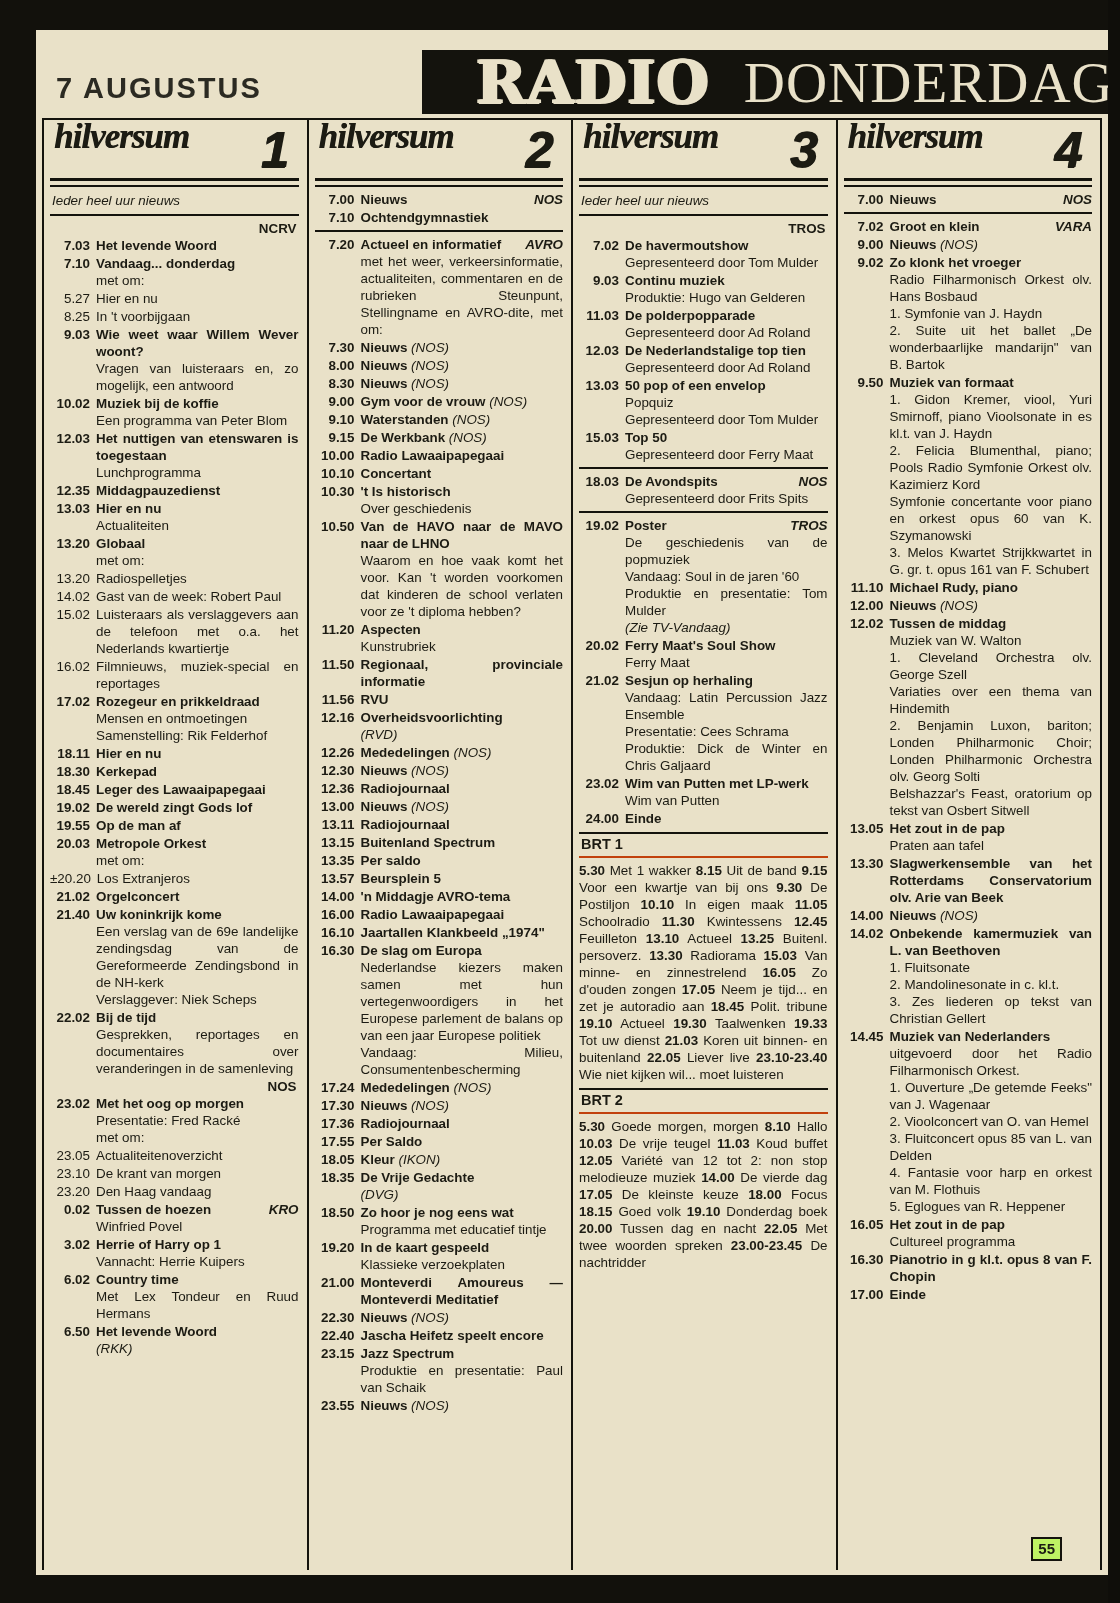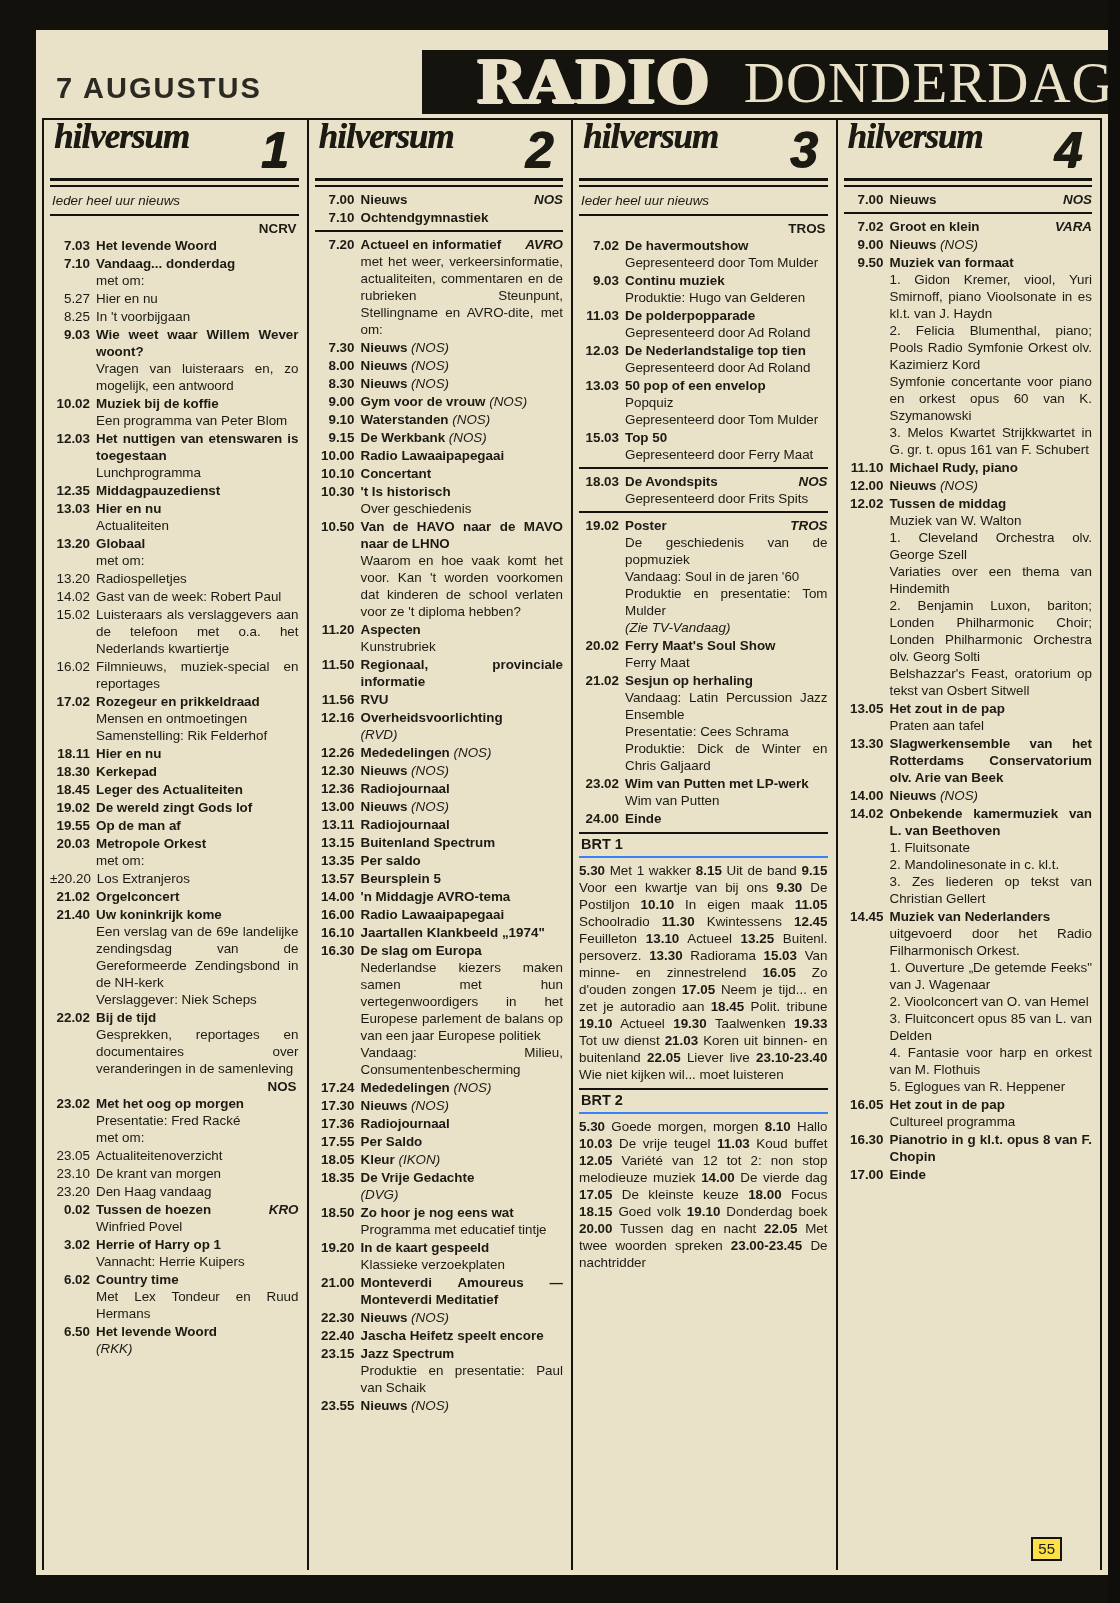--- a/index.html
+++ b/index.html
@@ -48,38 +48,38 @@
   .stnum {
     font-size:50px; font-weight:bold; line-height:0.9;
     text-shadow:1.2px 0 currentColor, 0 1px currentColor;
   }
   .dblrule { border-top:3px solid #14130d; border-bottom:2px solid #14130d; height:9px; margin:5px 0 4px 0; }
   .note { font-style:italic; padding:1px 0 1px 2px; }
   .net { text-align:right; font-weight:bold; padding-right:2px; }
   .rule { border-top:2px solid #14130d; margin:4px 0; }
   .bhead {
     font-weight:bold; font-size:14.5px;
-    border-top:2px solid #14130d; border-bottom:2px solid #3b82f6;
+    border-top:2px solid #14130d; border-bottom:2px solid #c2410c;
     padding:2px 0 3px 2px; margin:5px 0 4px 0;
   }
   .prog { display:flex; margin-bottom:1px; }
   .time { flex:0 0 46px; text-align:right; font-weight:bold; padding-right:6px; white-space:nowrap; }
   .pbody { flex:1 1 auto; text-align:justify; }
   .ptitle { font-weight:bold; }
   .prog.light .time, .prog.light .ptitle { font-weight:normal; }
   .suffix { font-style:italic; }
   .tag { float:right; font-style:italic; font-weight:bold; padding-left:6px; }
   .detail { text-align:justify; }
   .detail.it { font-style:italic; }
   .flow { text-align:justify; margin:0 0 4px 0; }
   .flow b { white-space:nowrap; }
   .pagenum {
     position:absolute; right:46px; top:1537px;
-    background:#fde047; border:2px solid #14130d;
-    font-weight:normal; font-size:15px; padding:0 5px 1px 5px; line-height:19px;margin-left:29px;
+    background:#bef264; border:2px solid #14130d;
+    font-weight:bold; font-size:15px; padding:0 5px 1px 5px; line-height:19px;margin-left:29px;
   }
 </style>
 </head>
 <body>
 
 <div class="page">
   <div class="paper">
 
     <div class="hdr">
       <div class="hdr-date">7 AUGUSTUS</div>
@@ -162,21 +162,21 @@
           <div class="prog">
             <span class="time">18.11</span>
             <div class="pbody"><span class="ptitle">Hier en nu</span></div>
           </div>
           <div class="prog">
             <span class="time">18.30</span>
             <div class="pbody"><span class="ptitle">Kerkepad</span></div>
           </div>
           <div class="prog">
             <span class="time">18.45</span>
-            <div class="pbody"><span class="ptitle">Leger des Actualiteiten</span></div>
+            <div class="pbody"><span class="ptitle">Leger des Lawaaipapegaai</span></div>
           </div>
           <div class="prog">
             <span class="time">19.02</span>
             <div class="pbody"><span class="ptitle">De wereld zingt Gods lof</span></div>
           </div>
           <div class="prog">
             <span class="time">19.55</span>
             <div class="pbody"><span class="ptitle">Op de man af</span></div>
           </div>
           <div class="prog">
@@ -486,20 +486,24 @@
           <div class="rule"></div>
           <div class="prog">
             <span class="time">7.02</span>
             <div class="pbody"><span class="tag">VARA</span><span class="ptitle">Groot en klein</span></div>
           </div>
           <div class="prog">
             <span class="time">9.00</span>
             <div class="pbody"><span class="ptitle">Nieuws</span><span class="suffix"> (NOS)</span></div>
           </div>
           <div class="prog">
+            <span class="time">9.02</span>
+            <div class="pbody"><span class="ptitle">Zo klonk het vroeger</span><div class="detail">Radio Filharmonisch Orkest olv. Hans Bosbaud</div><div class="detail">1. Symfonie van J. Haydn</div><div class="detail">2. Suite uit het ballet „De wonderbaarlijke mandarijn" van B. Bartok</div></div>
+          </div>
+          <div class="prog">
             <span class="time">9.50</span>
             <div class="pbody"><span class="ptitle">Muziek van formaat</span><div class="detail">1. Gidon Kremer, viool, Yuri Smirnoff, piano Vioolsonate in es kl.t. van J. Haydn</div><div class="detail">2. Felicia Blumenthal, piano; Pools Radio Symfonie Orkest olv. Kazimierz Kord</div><div class="detail">Symfonie concertante voor piano en orkest opus 60 van K. Szymanowski</div><div class="detail">3. Melos Kwartet Strijkkwartet in G. gr. t. opus 161 van F. Schubert</div></div>
           </div>
           <div class="prog">
             <span class="time">11.10</span>
             <div class="pbody"><span class="ptitle">Michael Rudy, piano</span></div>
           </div>
           <div class="prog">
             <span class="time">12.00</span>
             <div class="pbody"><span class="ptitle">Nieuws</span><span class="suffix"> (NOS)</span></div>

